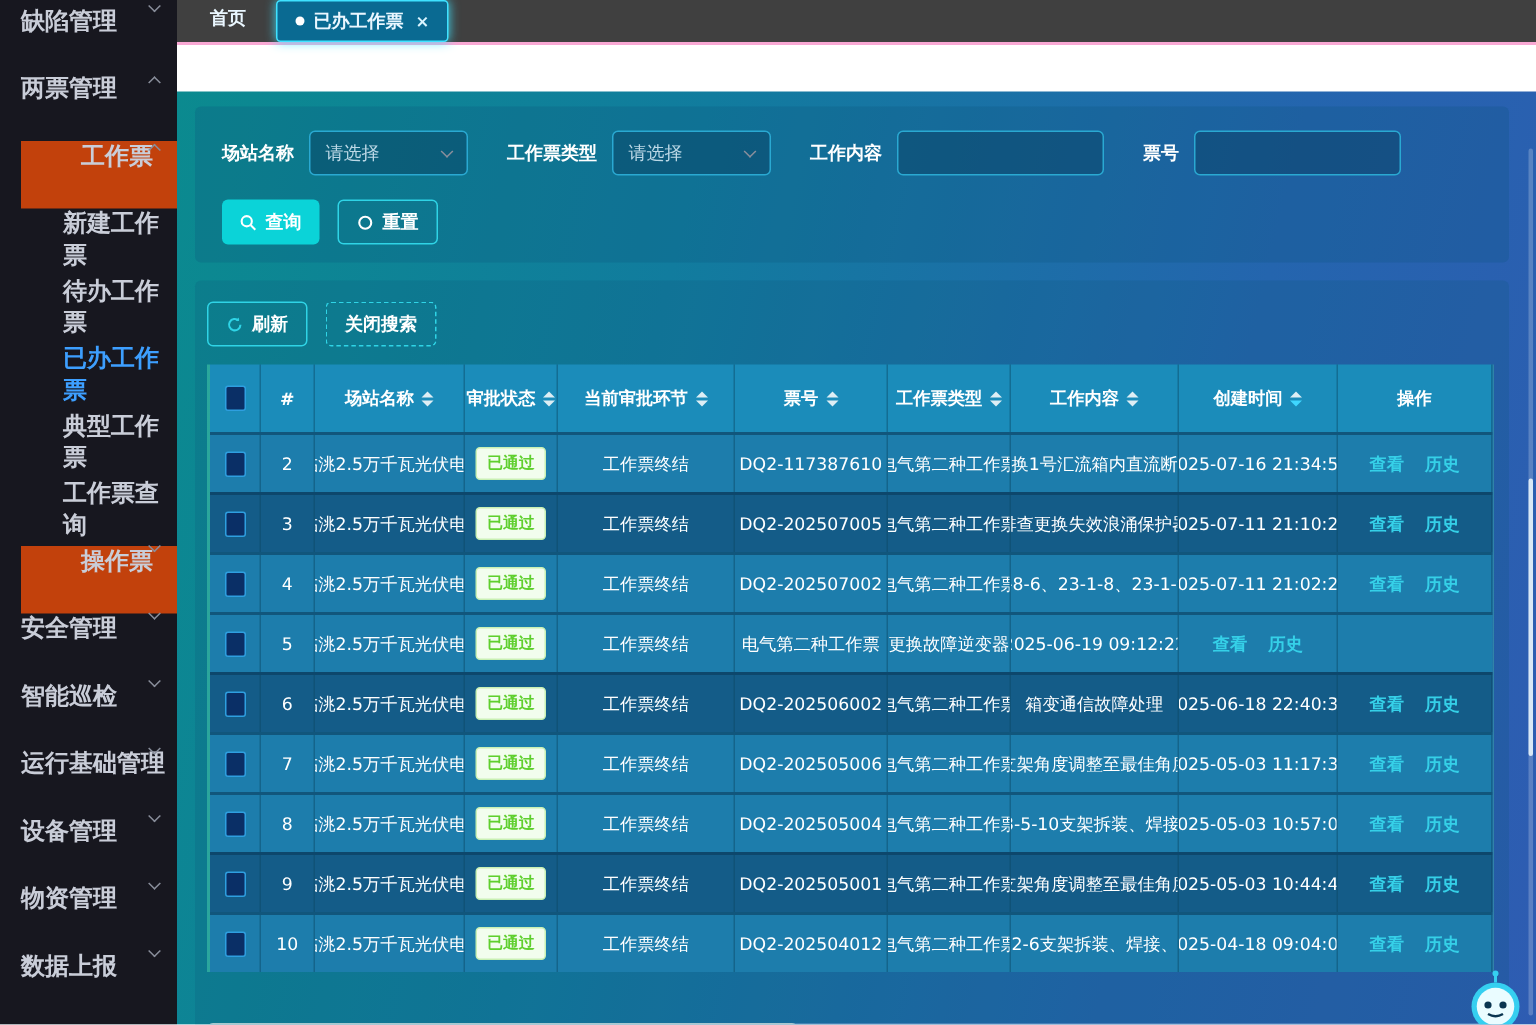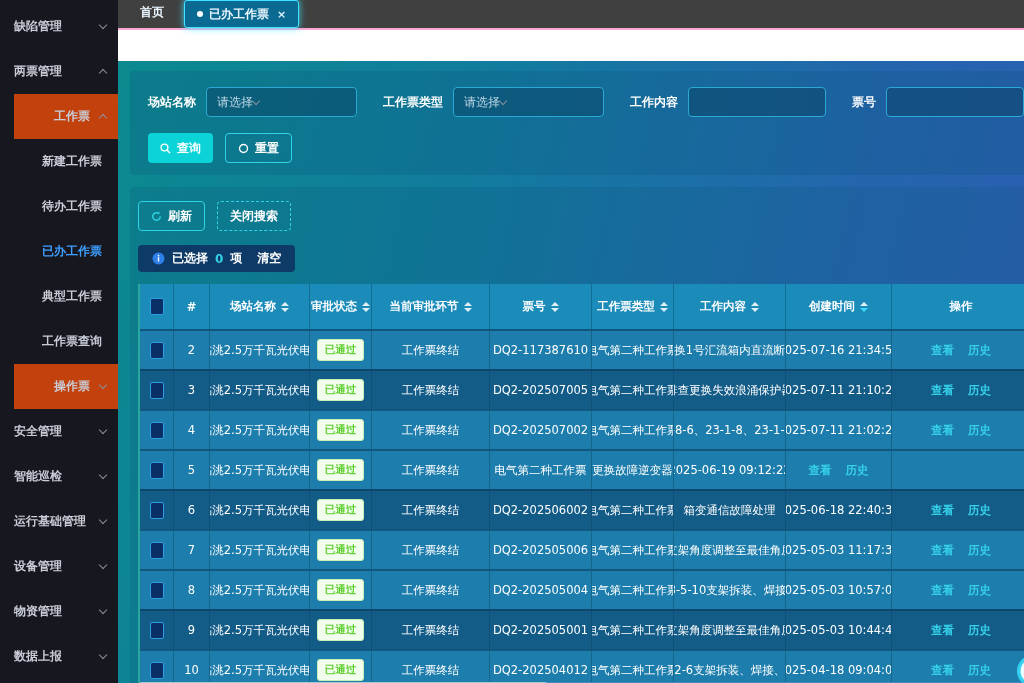--- a/index.html
+++ b/index.html
@@ -2,22 +2,22 @@
 <html><head>
 <meta charset="utf-8">
 <style>
   * { margin:0; padding:0; box-sizing:border-box; }
   html,body { width:1024px; height:683px; overflow:hidden;
     font-family:"DejaVu Sans","Liberation Sans",sans-serif; }
   .app { display:flex; width:1024px; height:683px; }
 
   
   .sidebar { width:118px; height:100%; background:#17171f; flex-shrink:0; padding-top:4px; }
-  .side-item { height:45px; display:flex; align-items:center; color:#c9cdd8;
-    font-size:12px; font-weight:bold; cursor:pointer; position:relative;font-family:Liberation Serif, serif; }
+  .side-item { height:45px; display:flex; align-items:flex-start; color:#c9cdd8;
+    font-size:16px; font-weight:bold; cursor:pointer; position:relative;font-family:Liberation Serif, serif; }
   .side-item.lvl1 { padding-left:14px; }
   .side-item.lvl2 { padding-left:40px; background:#c2410c;margin-left:14px; }
   .side-item.lvl3 { padding-left:42px; }
   .side-item.active { color:#3d9fff; }
   .chev { position:absolute; right:12px; width:6px; height:6px;
     border-right:1.5px solid #8a8f9c; border-bottom:1.5px solid #8a8f9c; }
   .chev.down { transform:rotate(45deg); margin-top:-3px; }
   .chev.up   { transform:rotate(-135deg); margin-top:3px; }
 
   
@@ -36,21 +36,21 @@
 
   
   .filter-panel { background:rgba(13,85,125,.25); border-radius:4px;
     padding:16px 18px 12px 18px; }
   .filter-row { display:flex; align-items:center; gap:26px; }
   .field { display:flex; align-items:center; gap:10px; }
   .field label { color:#fff; font-size:12px; font-weight:bold; white-space:nowrap; }
   .select,.input { height:30px; border:1px solid #2aa9d2; border-radius:4px;
     background:rgba(8,62,95,.45); color:#dfeef5; font-size:12px;
     display:flex; align-items:center; padding:0 10px; }
-  .select { width:151px; }
+  .select { width:106px; justify-content:space-between; }
   .select .ph { color:#bcd8e6; }
   .input { width:138px; }
   .btn-row { margin-top:16px; display:flex; gap:12px; }
   .btn { height:30px; border-radius:4px; font-size:12px; font-weight:bold; color:#fff;
     display:inline-flex; align-items:center; gap:6px; padding:10px 12px; cursor:pointer;
     background:transparent; border:1px solid #2fd4e6; }
   .btn.primary { background:#0bd3d8; border:none; }
   .btn.dashed { border-style:dashed; }
   .ico { display:inline-flex; }
 
@@ -227,33 +227,20 @@
                   <path d="M8.2 0.6 8.4 3 6 2.8z" fill="#2fd4e6"></path>
                 </svg>
             </span>
             <span>刷新</span>
           </div>
           <div class="btn dashed">
             <span>关闭搜索</span>
           </div>
         </div>
 
-        <div class="selected-bar">
-          <span class="ico">
-            <svg width="13" height="13" viewBox="0 0 13 13">
-                <circle cx="6.5" cy="6.5" r="6" fill="#2f7fe8"></circle>
-                <rect x="5.8" y="5.3" width="1.4" height="4.2" fill="#fff"></rect>
-                <rect x="5.8" y="2.9" width="1.4" height="1.5" fill="#fff"></rect>
-              </svg>
-          </span>
-          <span>已选择</span>
-          <span class="cnt">0</span>
-          <span>项</span>
-          <span class="clear">清空</span>
-        </div>
 
         <div class="grid" id="grid">
             <div class="grow ghead">
               <div>
                 <span class="cb"></span>
               </div>
               <div>
                 <span>#</span>
               </div>
               <div>

